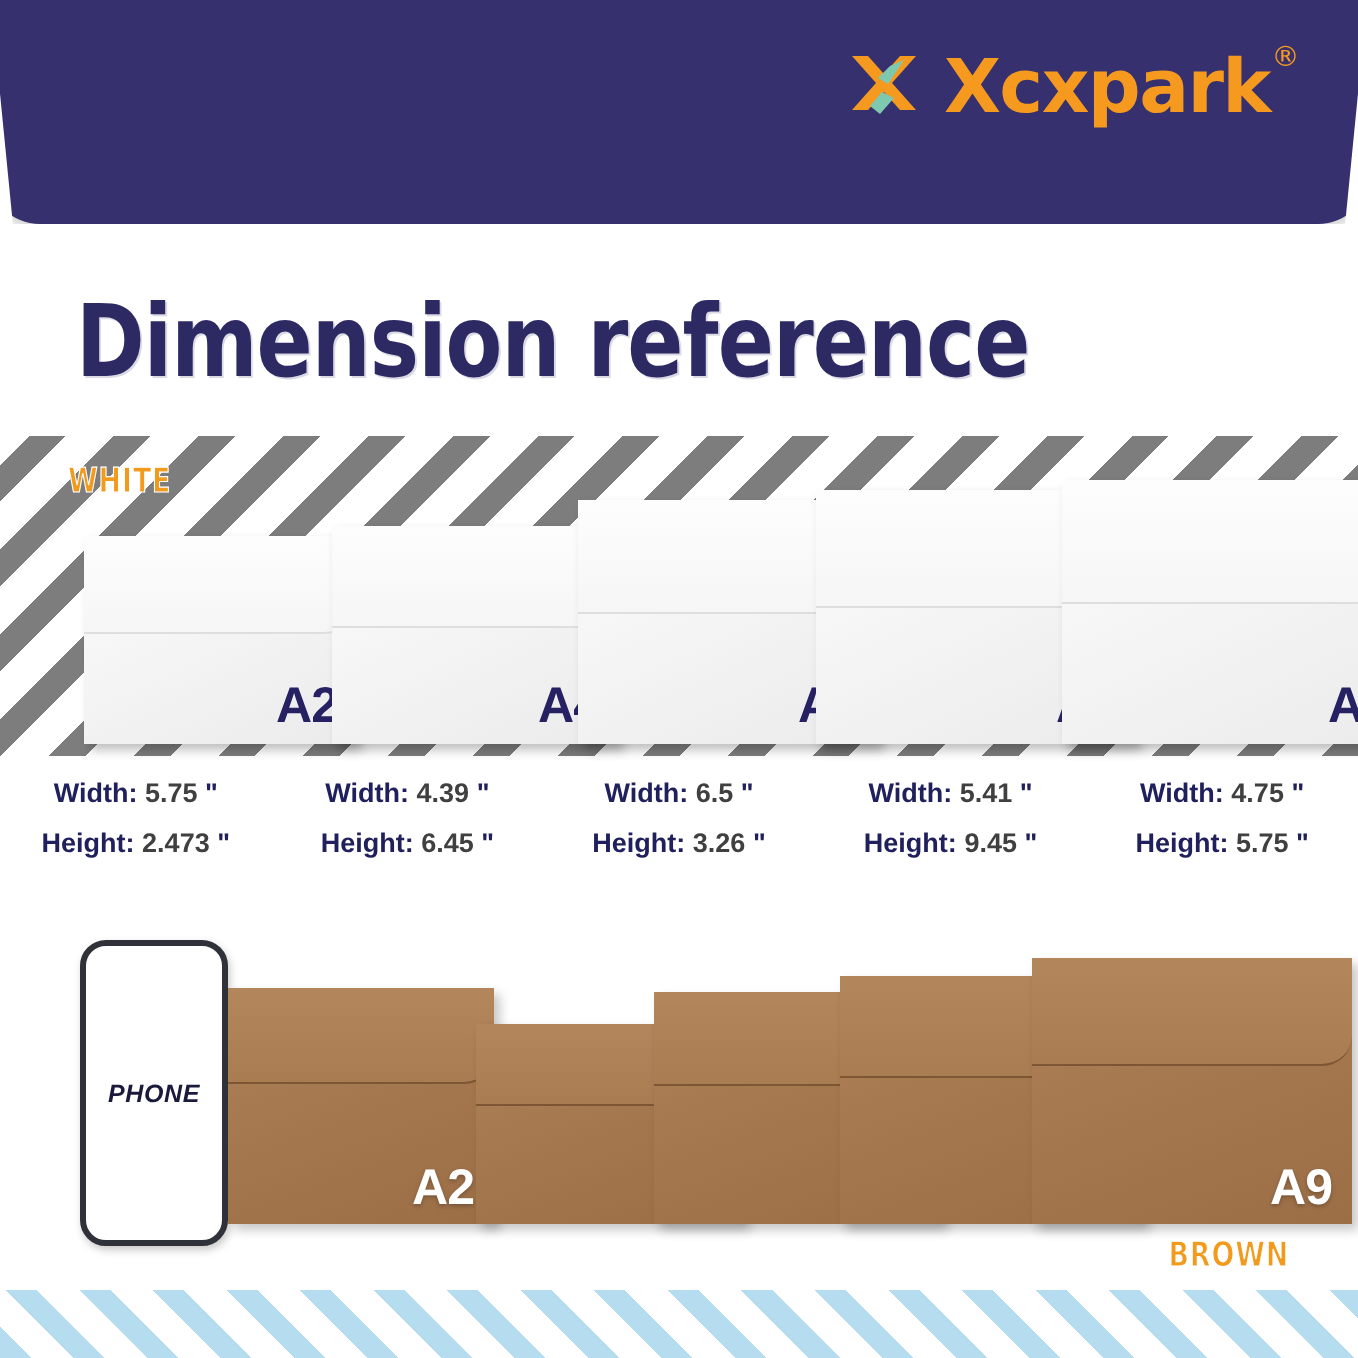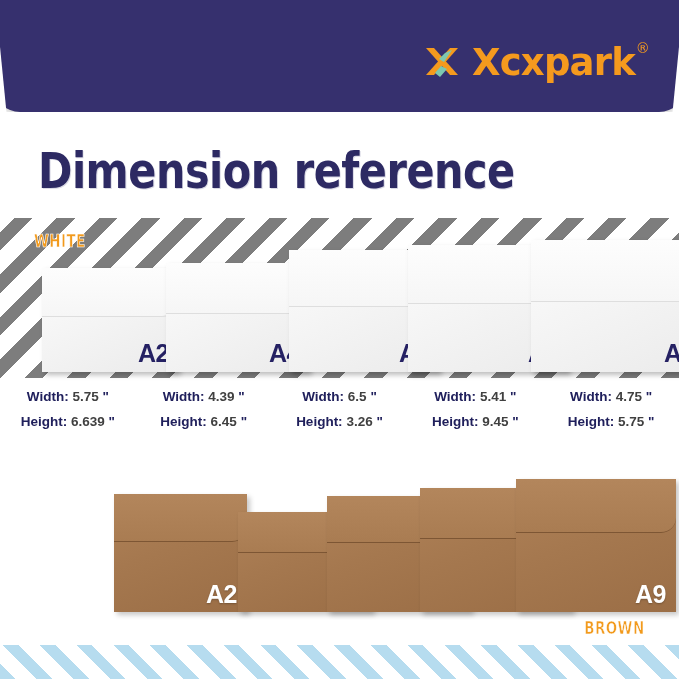--- a/index.html
+++ b/index.html
@@ -37,22 +37,22 @@
     left: 0;
     top: 0;
     width: 679px;
     height: 112px;
   }
   .logo-wrap {
     position: absolute;
     right: 38px;
     top: 38px;
     display: flex;
+    align-items: center;
     gap: 9px;
-    margin-top: 20px;
   }
   .logo-mark {
     width: 40px;
     height: 38px;
     position: relative;
     flex: 0 0 auto;
   }
   .logo-text {
     color: #f59a1e;
     font-size: 37px;
@@ -284,27 +284,30 @@
 
   <div class="dims-row row-w">
     <div class="dim-cell"><span>Width:</span> <span class="dim-val">5.75</span> <span class="dim-unit">"</span></div>
     <div class="dim-cell"><span>Width:</span> <span class="dim-val">4.39</span> <span class="dim-unit">"</span></div>
     <div class="dim-cell"><span>Width:</span> <span class="dim-val">6.5</span> <span class="dim-unit">"</span></div>
     <div class="dim-cell"><span>Width:</span> <span class="dim-val">5.41</span> <span class="dim-unit">"</span></div>
     <div class="dim-cell"><span>Width:</span> <span class="dim-val">4.75</span> <span class="dim-unit">"</span></div>
   </div>
 
   <div class="dims-row row-h">
-    <div class="dim-cell"><span>Height:</span> <span class="dim-val">6.639</span> <span class="dim-unit">"</span></div>
+    <div class="dim-cell"><span>Height:</span> <span class="dim-val">2.473</span> <span class="dim-unit">"</span></div>
     <div class="dim-cell"><span>Height:</span> <span class="dim-val">6.45</span> <span class="dim-unit">"</span></div>
     <div class="dim-cell"><span>Height:</span> <span class="dim-val">3.26</span> <span class="dim-unit">"</span></div>
     <div class="dim-cell"><span>Height:</span> <span class="dim-val">9.45</span> <span class="dim-unit">"</span></div>
     <div class="dim-cell"><span>Height:</span> <span class="dim-val">5.75</span> <span class="dim-unit">"</span></div>
   </div>
 
+  <div class="phone">
+    <span class="phone-label">PHONE</span>
+  </div>
 
   <div class="env-brown" style="left:114px; top:494px; width:133px; height:118px;">
     <div class="flap"></div>
     <span class="label">A2</span>
   </div>
 
   <div class="env-brown" style="left:238px; top:512px; width:134px; height:100px;">
     <div class="flap"></div>
     <span class="label">A4</span>
   </div>

